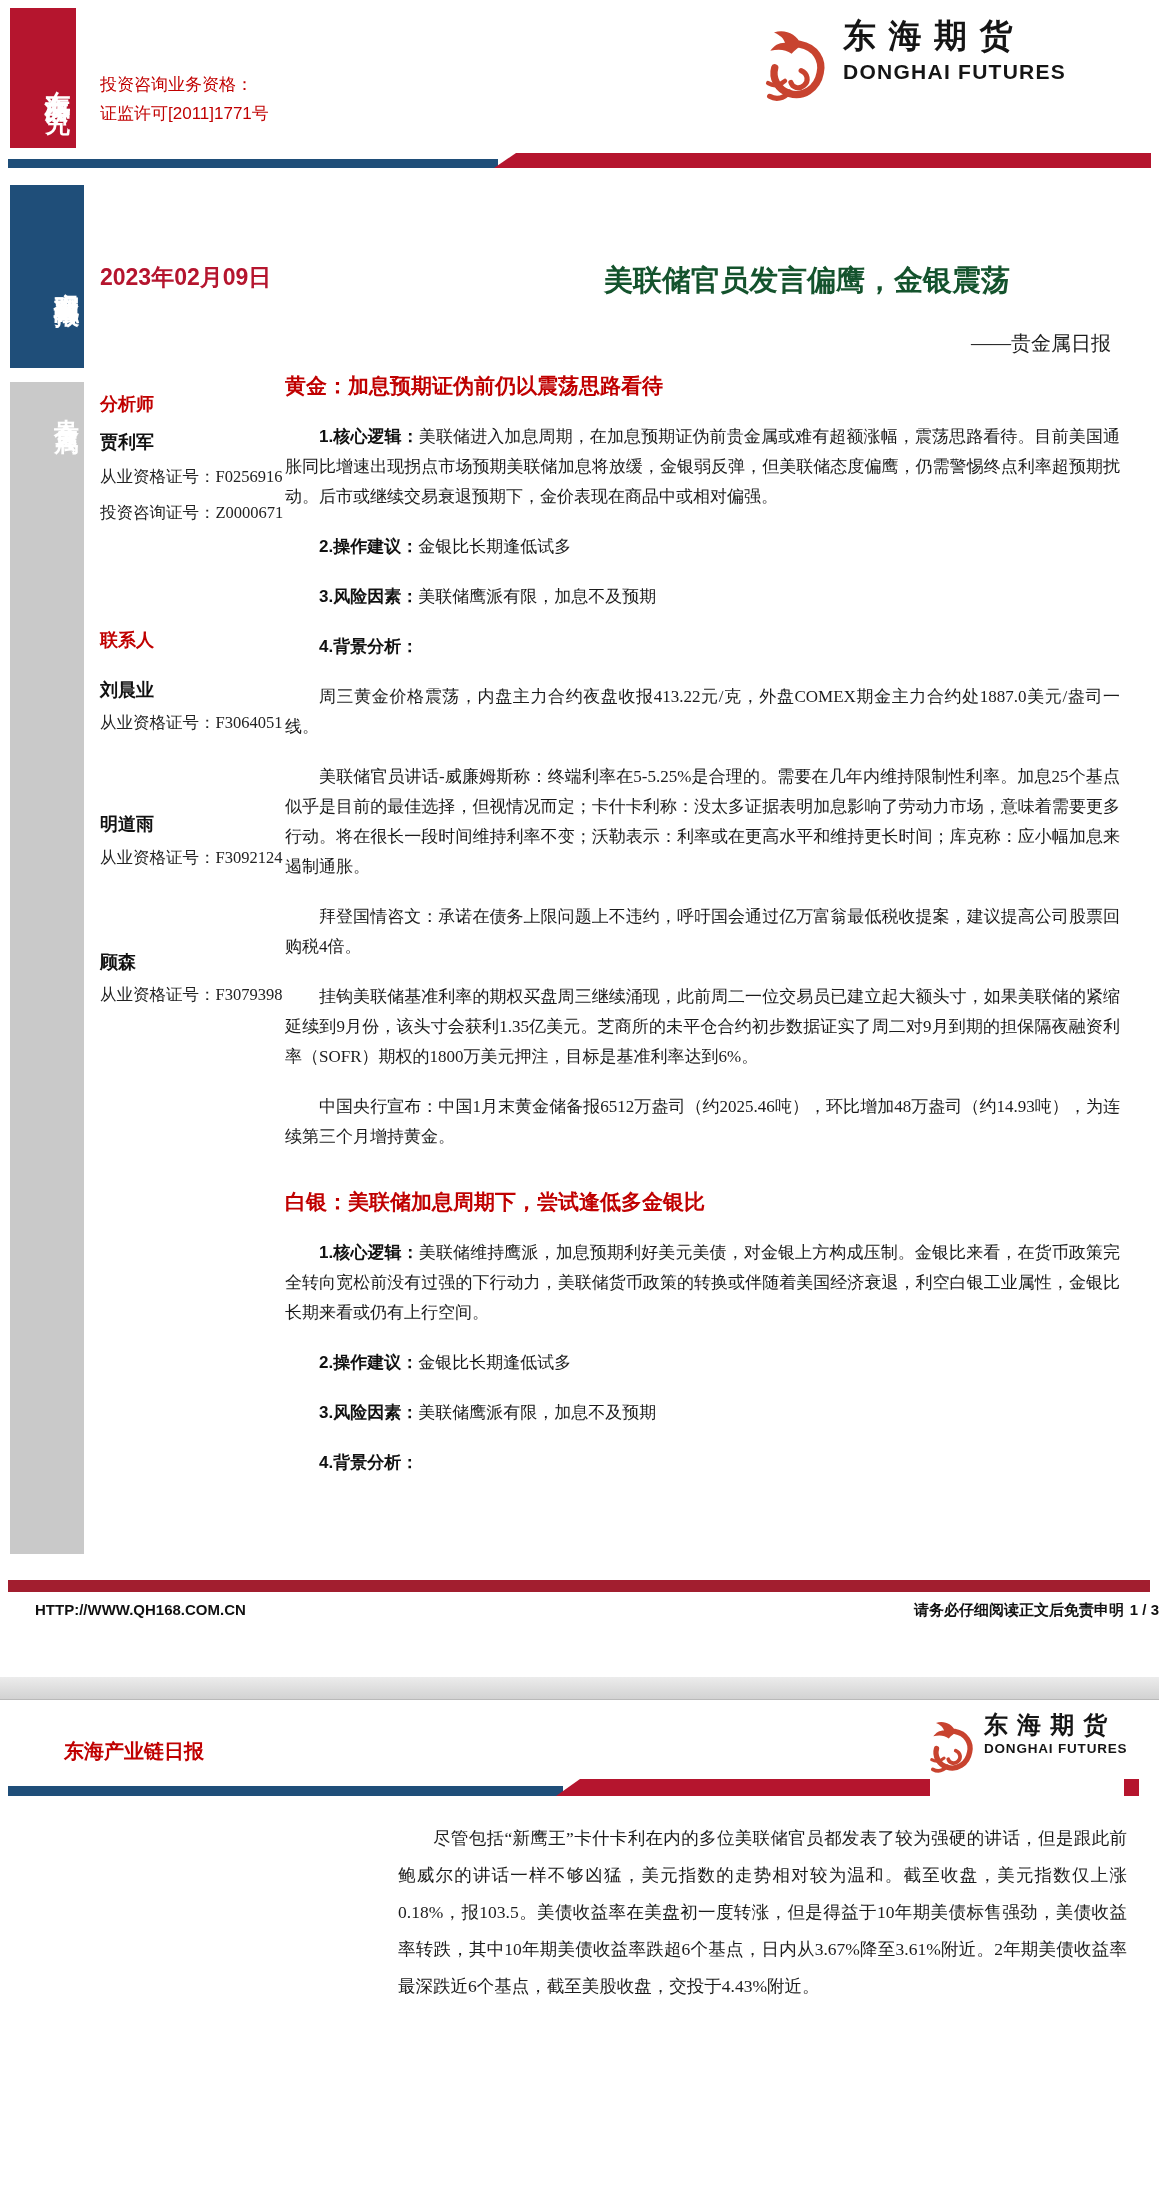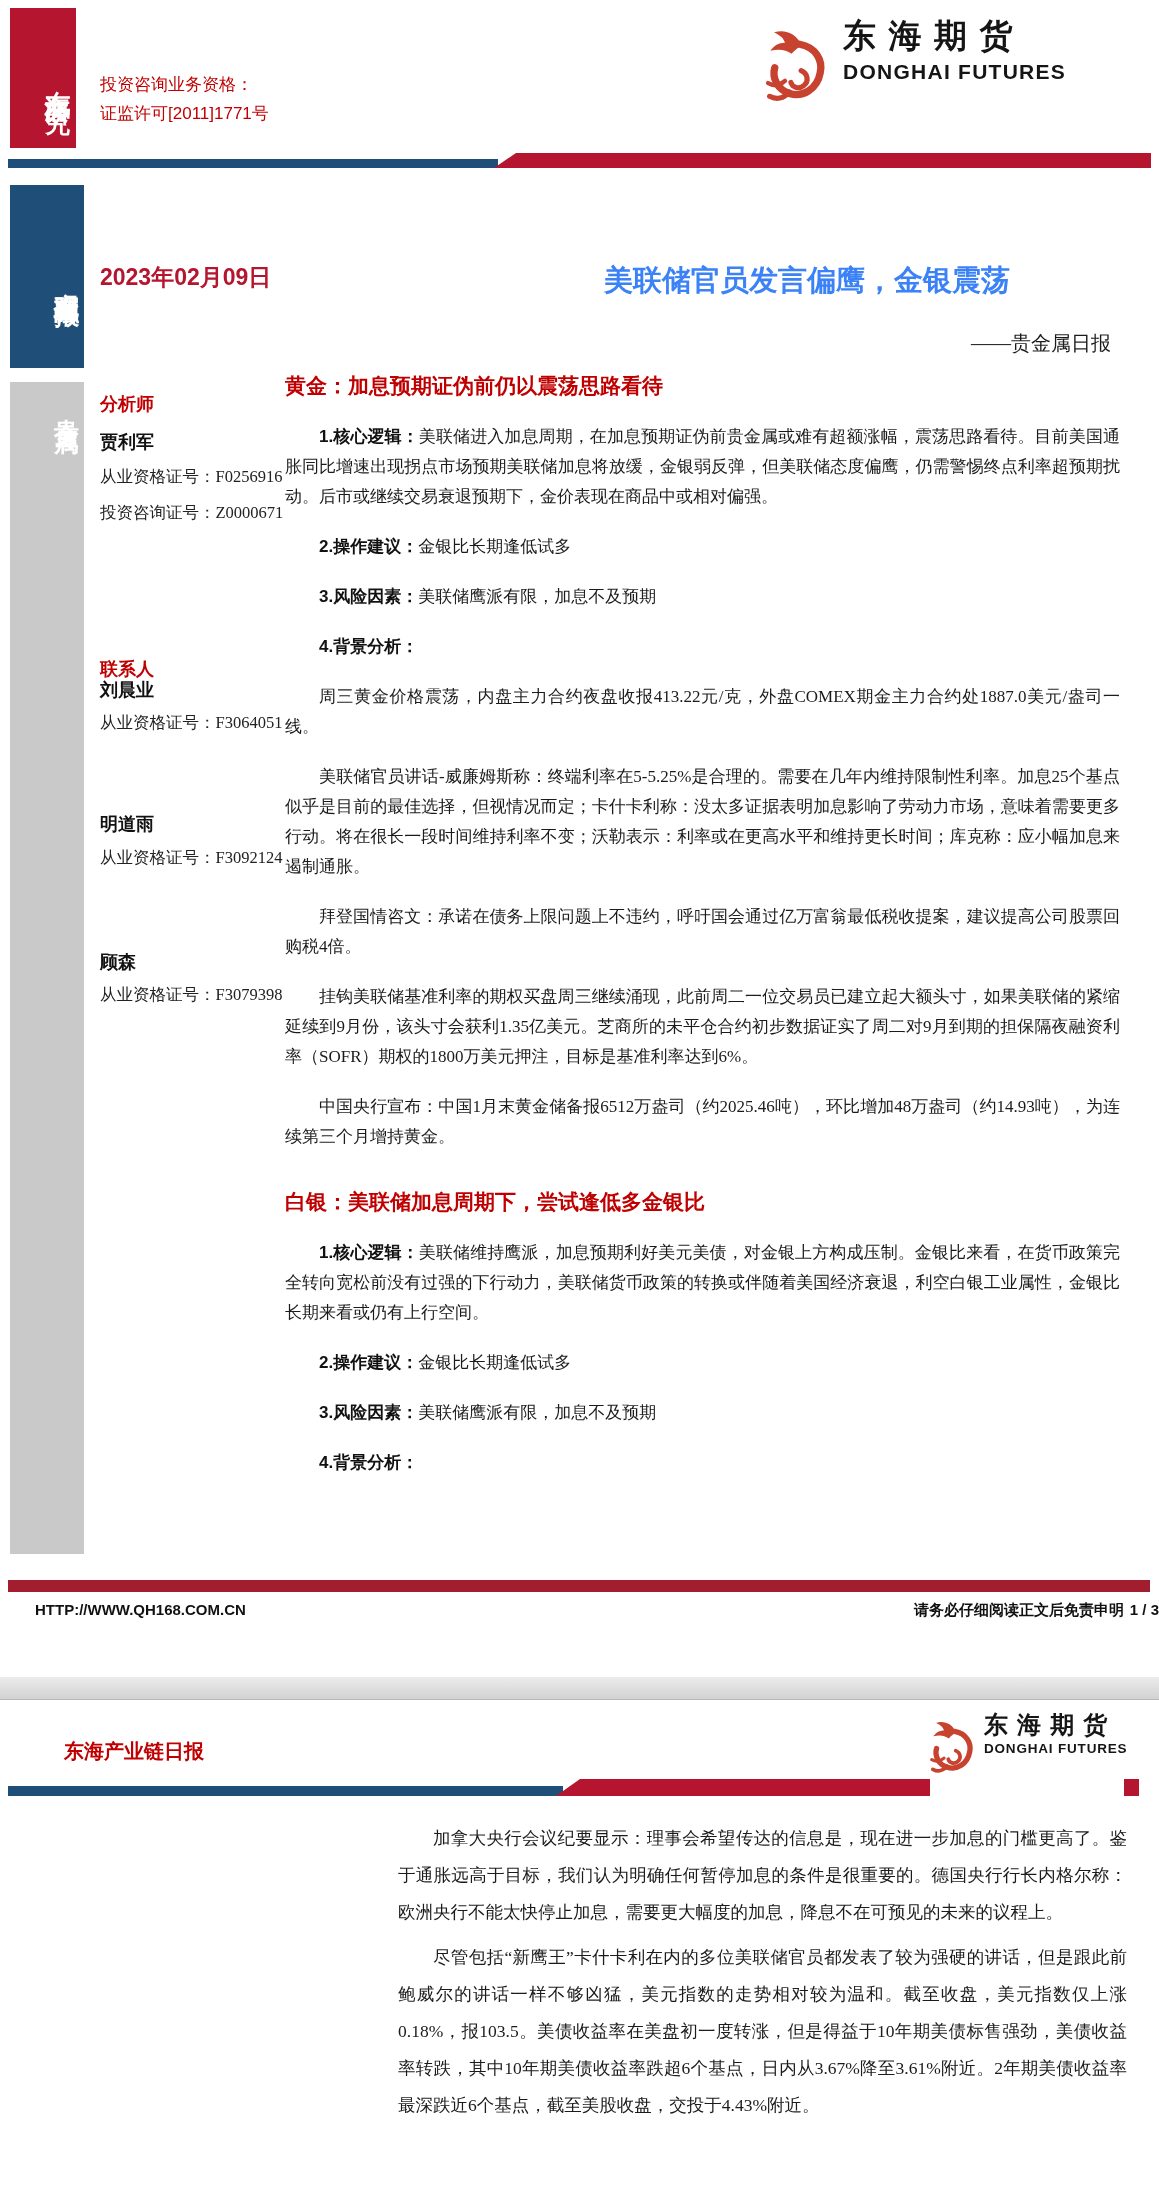--- a/index.html
+++ b/index.html
@@ -19,21 +19,21 @@
   .logo-row{display:flex;align-items:flex-start;}
   .logo1{left:763px;top:18px;width:392px;height:100px;}
   .logo-text-cn{font-weight:bold;color:#151515;letter-spacing:0.38em;font-family:"Liberation Sans",sans-serif;line-height:1.1;}
   .logo-text-en{font-weight:bold;color:#151515;font-family:"Liberation Sans",sans-serif;letter-spacing:0.06em;line-height:1.1;}
   .bar{position:absolute;}
   .bar-blue{background:#1F4E79;}
   .bar-red{background:#B5152E;}
   .bluebox{left:10px;top:185px;width:74px;height:183px;background:#1F4E79;font-size:25px;letter-spacing:2px;padding-top:4px;box-sizing:border-box;}
   .graybox{left:10px;top:382px;width:74px;height:1172px;background:#C9C9C9;font-size:25px;letter-spacing:6px;justify-content:flex-start;padding-top:16px;box-sizing:border-box;}
   .date{left:100px;top:262px;color:#B5152E;font-weight:bold;font-size:23px;font-family:"Liberation Sans",sans-serif;}
-  .doc-title{left:604px;top:261px;color:#3b82f6;font-weight:bold;font-size:29px;white-space:nowrap;font-family:"Liberation Sans",sans-serif;}
+  .doc-title{left:604px;top:261px;color:#14532d;font-weight:bold;font-size:29px;white-space:nowrap;font-family:"Liberation Sans",sans-serif;}
   .doc-subtitle{right:48px;top:330px;font-size:20px;color:#1b1b1b;}
   .people{left:100px;top:392px;width:180px;}
   .people div{position:absolute;white-space:nowrap;}
   .p-label{color:#C00000;font-weight:bold;font-size:18px;font-family:"Liberation Sans",sans-serif;}
   .p-name{color:#111;font-weight:bold;font-size:18px;font-family:"Liberation Sans",sans-serif;}
   .p-cert{color:#222;font-size:16.5px;}
   .main-col{left:285px;top:372px;width:835px;}
   .main-col h2{font-size:21px;color:#C00000;font-family:"Liberation Sans",sans-serif;font-weight:bold;margin:0 0 22px 0;}
   .main-col h2.second{margin-top:36px;}
   .main-col p{font-size:17px;line-height:30px;margin:20px 0;text-indent:2em;text-align:justify;}
@@ -91,21 +91,21 @@
 
   <div class="abs date">2023年02月09日</div>
   <div class="abs doc-title">美联储官员发言偏鹰，金银震荡</div>
   <div class="abs doc-subtitle">——贵金属日报</div>
 
   <div class="abs people">
     <div class="p-label" style="top:0;">分析师</div>
     <div class="p-name" style="top:38px;">贾利军</div>
     <div class="p-cert" style="top:74px;">从业资格证号：F0256916</div>
     <div class="p-cert" style="top:110px;">投资咨询证号：Z0000671</div>
-    <div class="p-label" style="top:265px;">联系人</div>
+    <div class="p-label" style="top:236px;">联系人</div>
     <div class="p-name" style="top:286px;">刘晨业</div>
     <div class="p-cert" style="top:320px;">从业资格证号：F3064051</div>
     <div class="p-name" style="top:420px;">明道雨</div>
     <div class="p-cert" style="top:455px;font-family:Liberation Serif, serif;">从业资格证号：F3092124</div>
     <div class="p-name" style="top:558px;">顾森</div>
     <div class="p-cert" style="top:592px;">从业资格证号：F3079398</div>
   </div>
 
   <div class="abs main-col">
     <h2>黄金：加息预期证伪前仍以震荡思路看待</h2>
@@ -153,17 +153,16 @@
         <path fill="#C8432F" d="M52 25 C46 10 30 3 15 8 C24 12 28 16 30 22 C21 22 15 26 10 33 C21 30 31 31 39 37 C43 32 49 29 52 25 Z"></path>
       </svg>
     </span>
     <span style="margin-left:8px;">
       <div class="logo-text-cn" style="font-size:24px;">东海期货</div>
       <div class="logo-text-en" style="font-size:13.5px;margin-top:4px;">DONGHAI FUTURES</div>
     </span>
   </div>
 
   <div class="abs p2-col">
-    <p>加拿大央行会议纪要显示：理事会希望传达的信息是，现在进一步加息的门槛更高了。鉴于通胀远高于目标，我们认为明确任何暂停加息的条件是很重要的。德国央行行长内格尔称：欧洲央行不能太快停止加息，需要更大幅度的加息，降息不在可预见的未来的议程上。</p>
     <p>尽管包括“新鹰王”卡什卡利在内的多位美联储官员都发表了较为强硬的讲话，但是跟此前鲍威尔的讲话一样不够凶猛，美元指数的走势相对较为温和。截至收盘，美元指数仅上涨0.18%，报103.5。美债收益率在美盘初一度转涨，但是得益于10年期美债标售强劲，美债收益率转跌，其中10年期美债收益率跌超6个基点，日内从3.67%降至3.61%附近。2年期美债收益率最深跌近6个基点，截至美股收盘，交投于4.43%附近。</p>
   </div>
 
 </div>
 
 </body></html>

